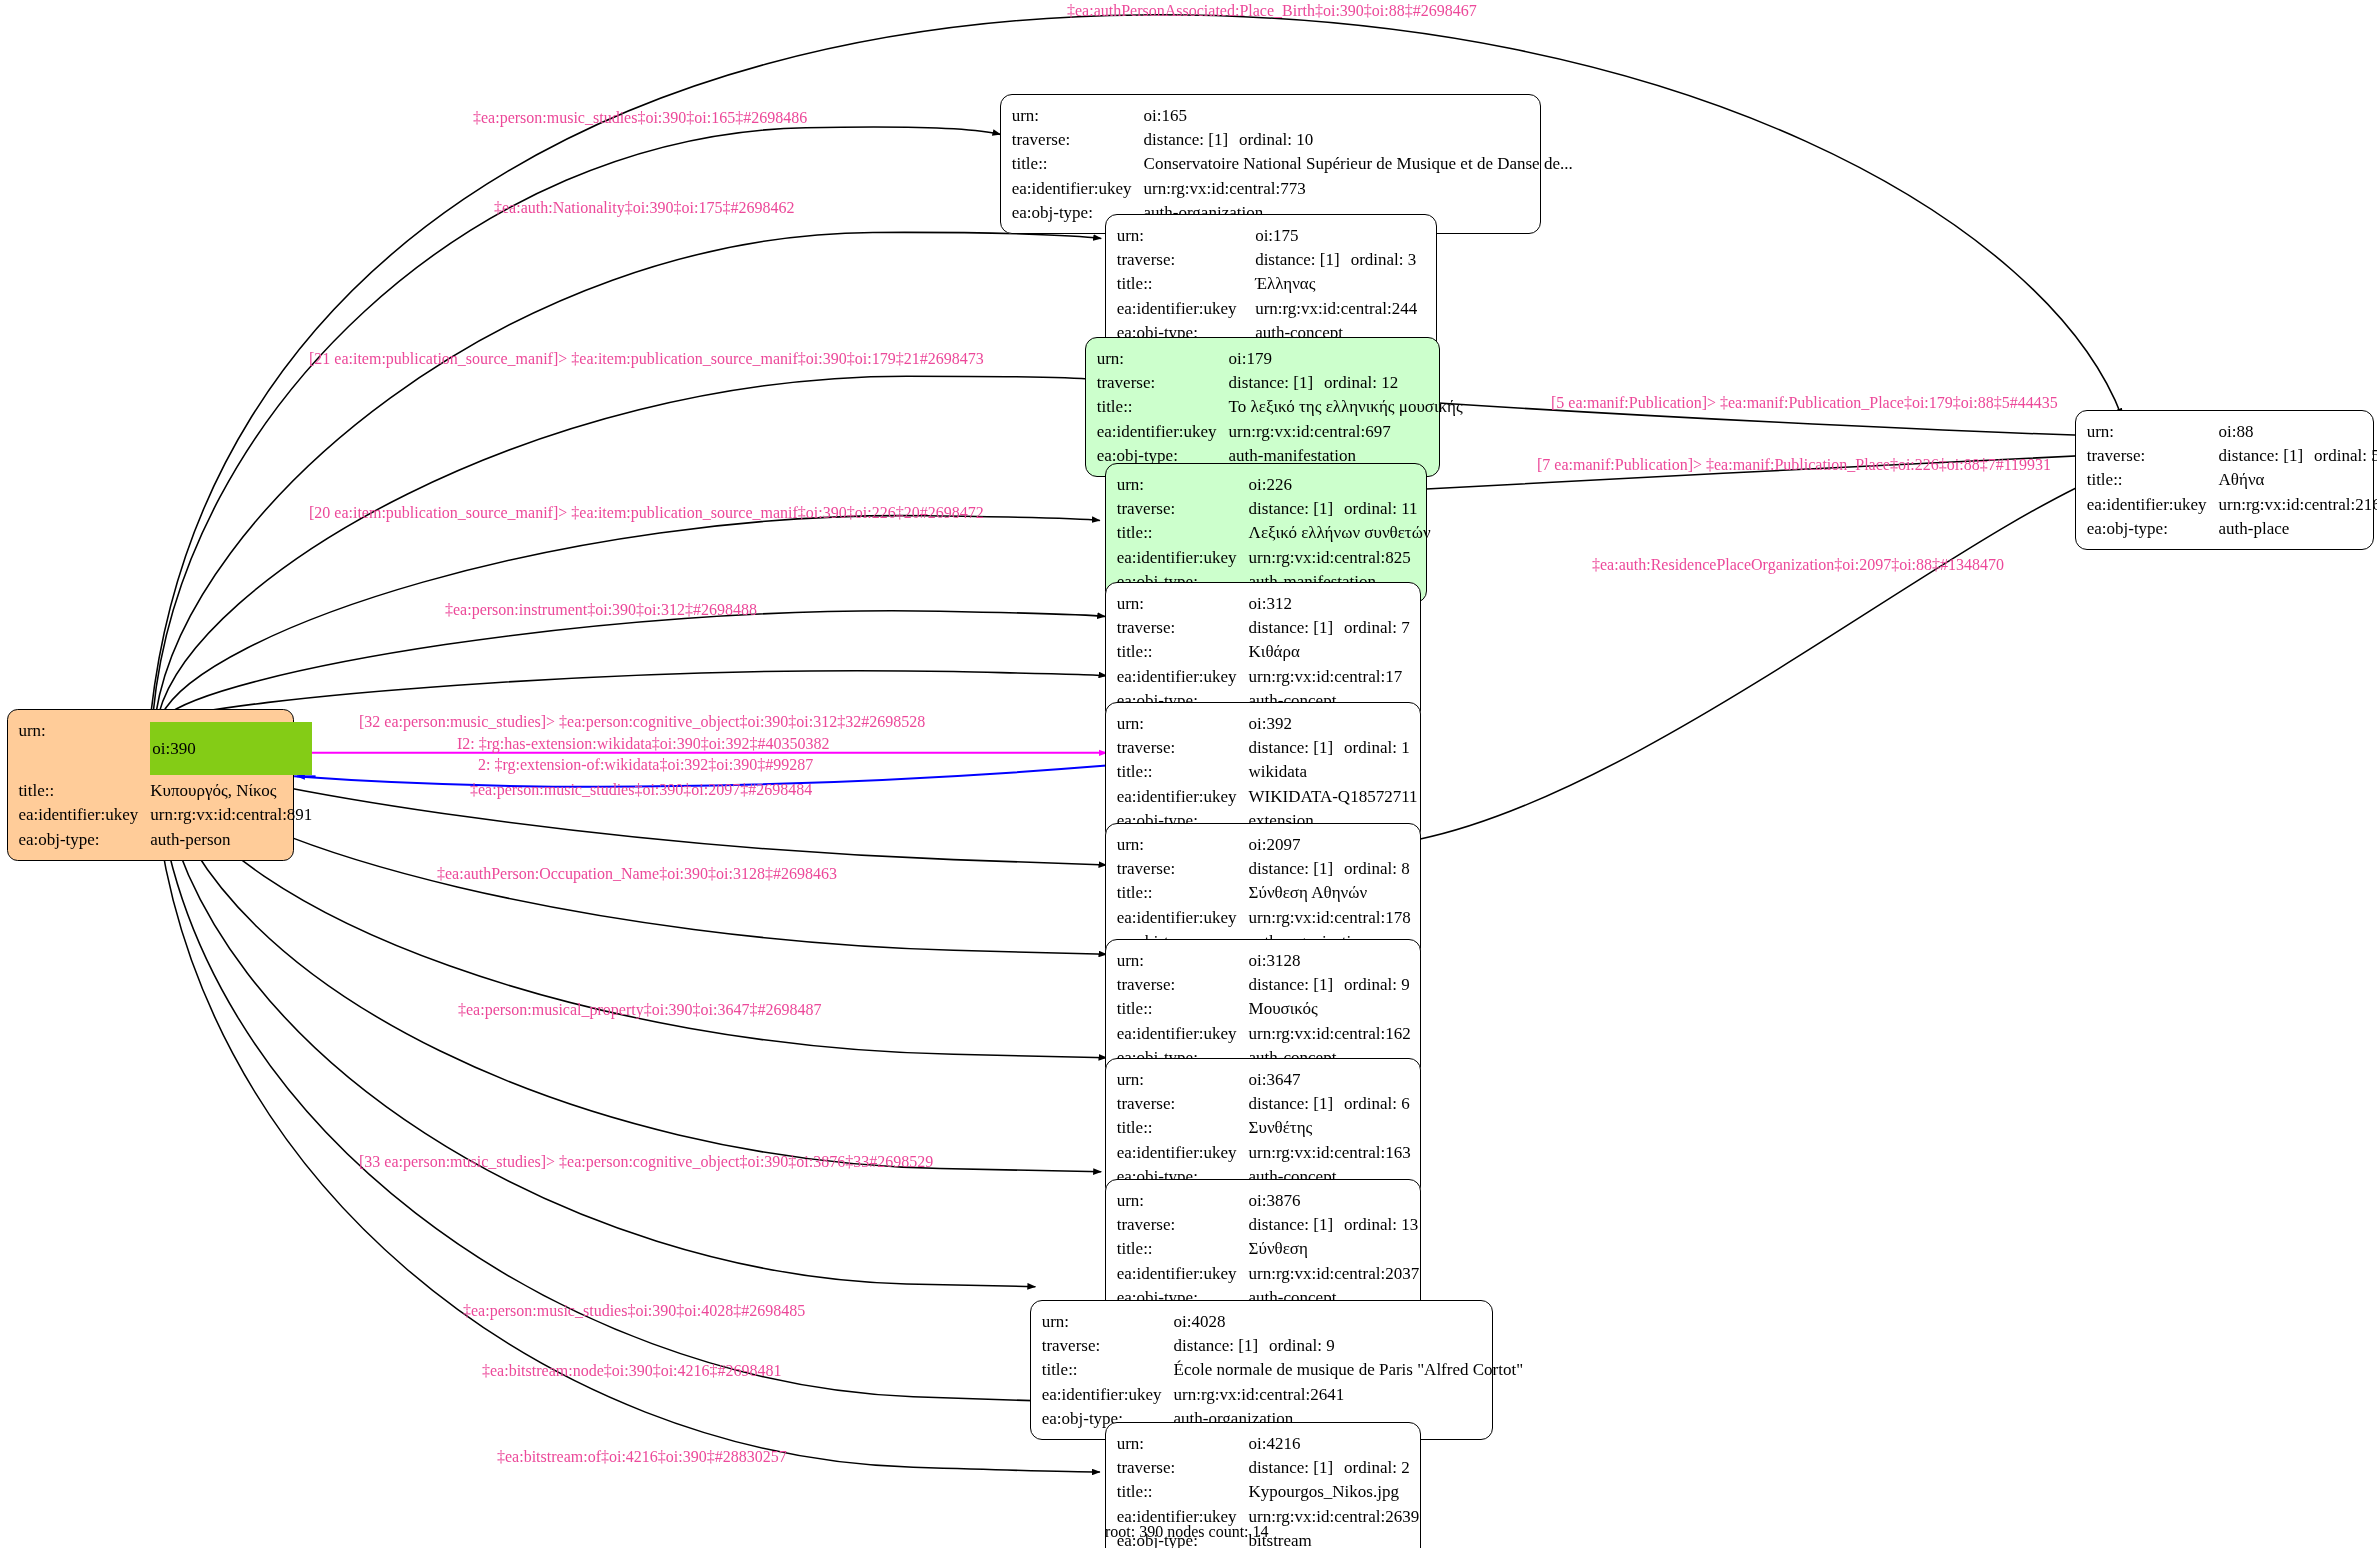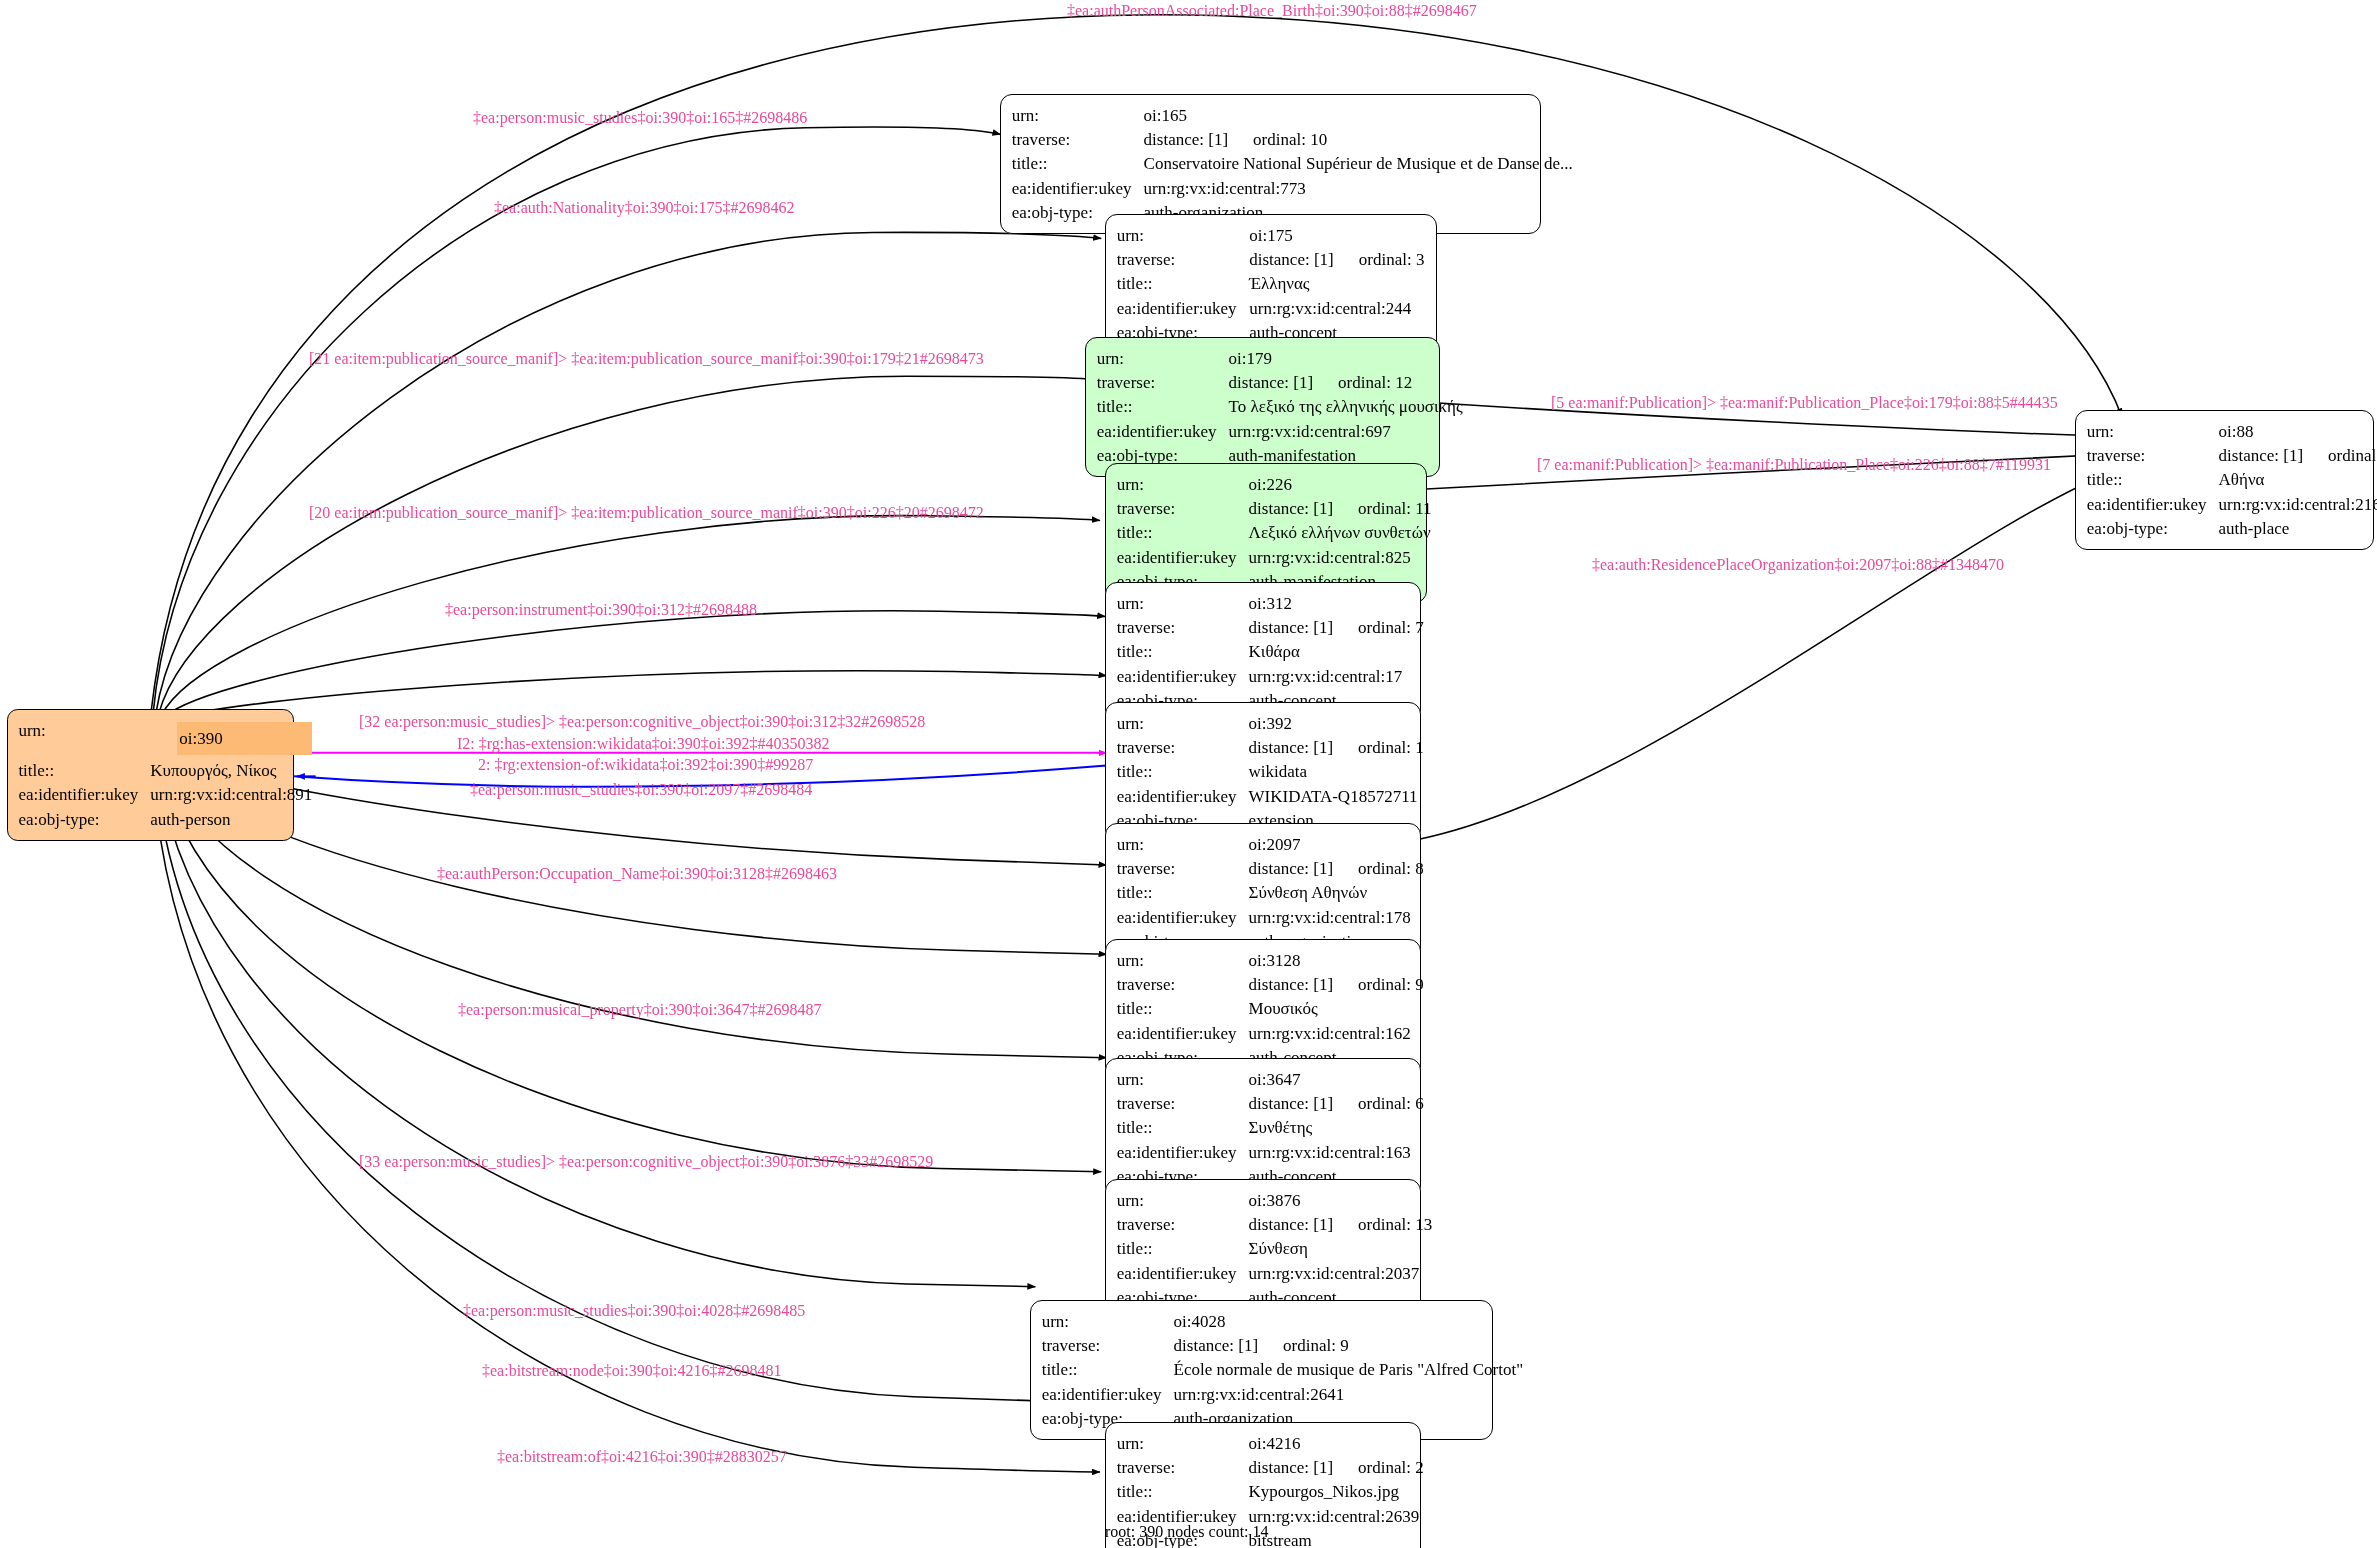--- a/index.html
+++ b/index.html
@@ -5,22 +5,22 @@
   html,body{margin:0;padding:0;background:#ffffff;}
   body{font-family:"Liberation Serif","DejaVu Serif",serif;}
   #canvas{position:relative;width:2377px;height:1548px;overflow:hidden;background:#fff;}
   #edge-layer{position:absolute;left:0;top:0;width:2377px;height:1548px;pointer-events:none;}
   .node{position:absolute;box-sizing:border-box;border:1.5px solid #000;border-radius:12px;background:#ffffff;padding:8px 10.7px;}
   .node.root{background:#ffcc99;border-radius:10.7px;}
   .node.manif{background:#ccffcc;}
   .node table{border-collapse:collapse;width:100%;}
   .node td{font-size:17px;line-height:1.0;padding:3.7px 0;vertical-align:top;white-space:nowrap;color:#000;}
   .node td.k{padding-right:12px;}
-  .hl{background:#fdba74;display:block;padding:8px 2px;margin-left:27px;}
-  .ord{display:inline-block;padding-left:25px;}
+  .hl{background:#84cc16;display:block;padding:18px 2px;}
+  .ord{display:inline-block;padding-left:11px;}
   .elabel{position:absolute;font-size:16px;color:#ec4899;white-space:nowrap;line-height:1;}
   .footer{position:absolute;font-size:16px;color:#000;white-space:nowrap;}
 </style>
 </head>
 <body>
 
 <div id="canvas">
 
   <svg id="edge-layer" viewBox="0 0 3540 2305">
     <defs>

